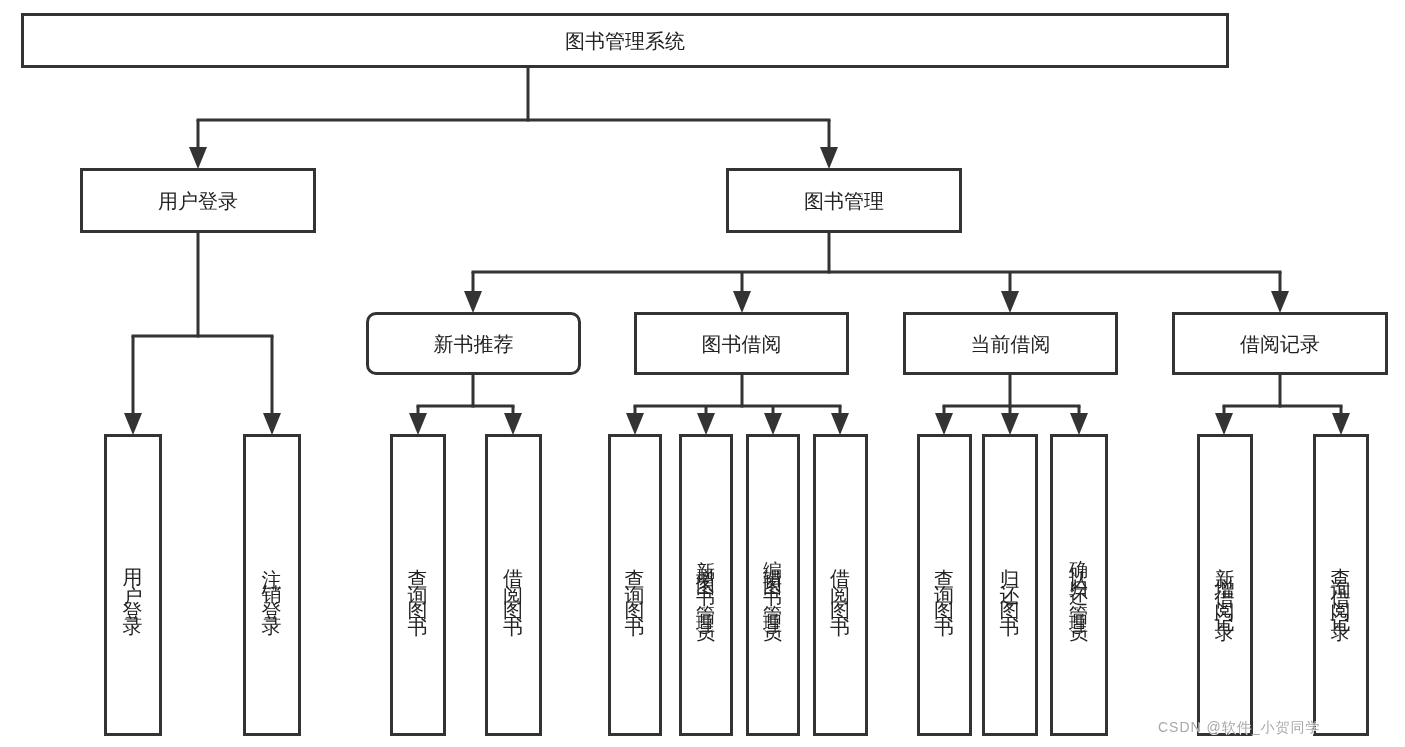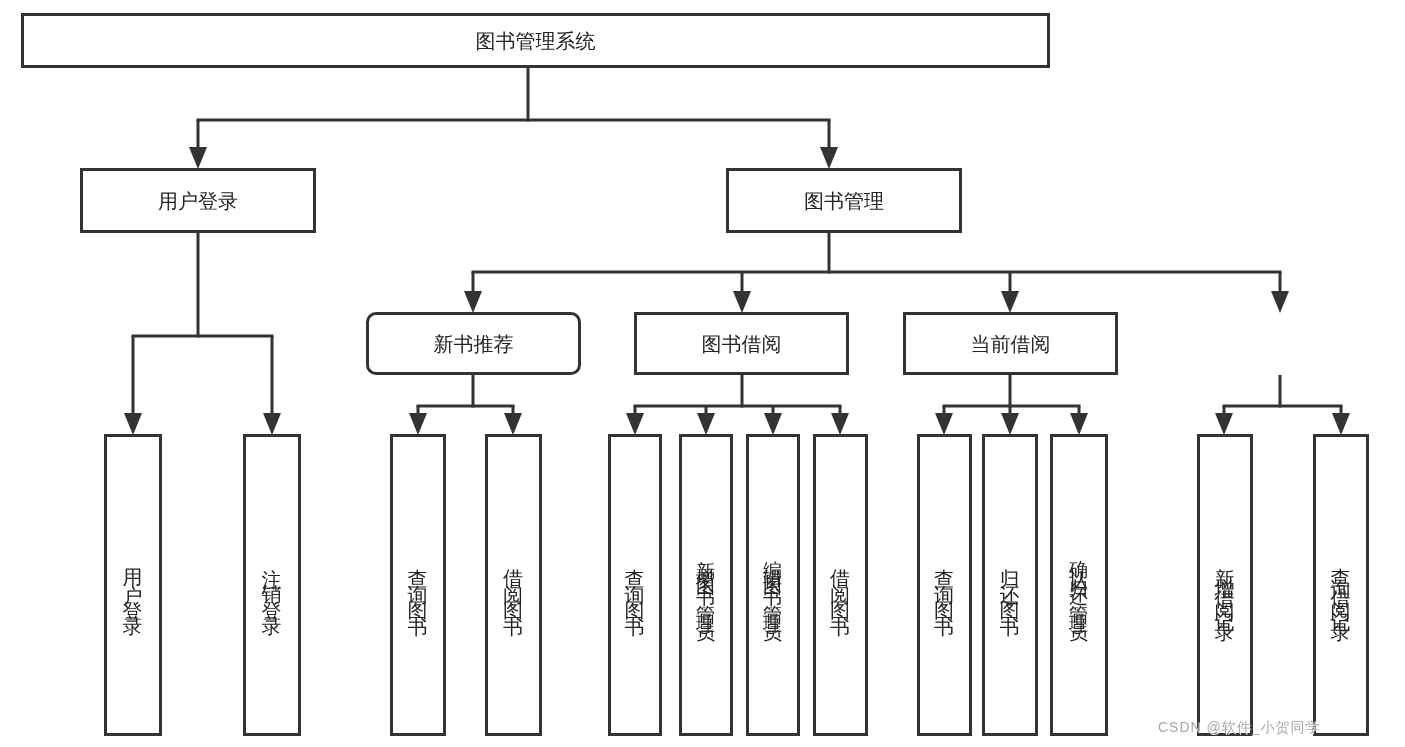--- a/index.html
+++ b/index.html
@@ -118,28 +118,29 @@
       <polygon points="764,413 782,413 773,435"></polygon>
       <polygon points="831,413 849,413 840,435"></polygon>
       <polygon points="935,413 953,413 944,435"></polygon>
       <polygon points="1001,413 1019,413 1010,435"></polygon>
       <polygon points="1070,413 1088,413 1079,435"></polygon>
       <polygon points="1215,413 1233,413 1224,435"></polygon>
       <polygon points="1332,413 1350,413 1341,435"></polygon>
     </g>
   </svg>
 
-  <div class="node" style="left:21px; top:13px; width:1029px; height:55px;">图书管理系统</div>
+  <div class="node" style="left:21px; top:13px; width:1208px; height:55px;">图书管理系统</div>
 
   <div class="node" style="left:80px; top:168px; width:236px; height:65px;">用户登录</div>
   <div class="node" style="left:726px; top:168px; width:236px; height:65px;">图书管理</div>
 
   <div class="node" style="left:366px; top:312px; width:215px; height:63px;border-radius:10px;">新书推荐</div>
   <div class="node" style="left:903px; top:312px; width:215px; height:63px;">当前借阅</div>
   <div class="node" style="left:634px; top:312px; width:215px; height:63px;">图书借阅</div>
+  <div class="node" style="left:1172px; top:312px; width:216px; height:63px;">借阅记录</div>
 
   <div class="node v sp-lg" style="left:104px; top:434px; width:58px; height:302px;">用户登录</div>
   <div class="node v sp-lg" style="left:243px; top:434px; width:58px; height:302px;">注销登录</div>
 
   <div class="node v sp-lg" style="left:390px; top:434px; width:56px; height:302px;">查询图书</div>
   <div class="node v sp-lg" style="left:485px; top:434px; width:57px; height:302px;">借阅图书</div>
 
   <div class="node v sp-lg" style="left:608px; top:434px; width:54px; height:302px;">查询图书</div>
   <div class="node v sp-sm" style="left:679px; top:434px; width:54px; height:302px;">新增图书（管理员）</div>
   <div class="node v sp-sm" style="left:746px; top:434px; width:54px; height:302px;">编辑图书（管理员）</div>

